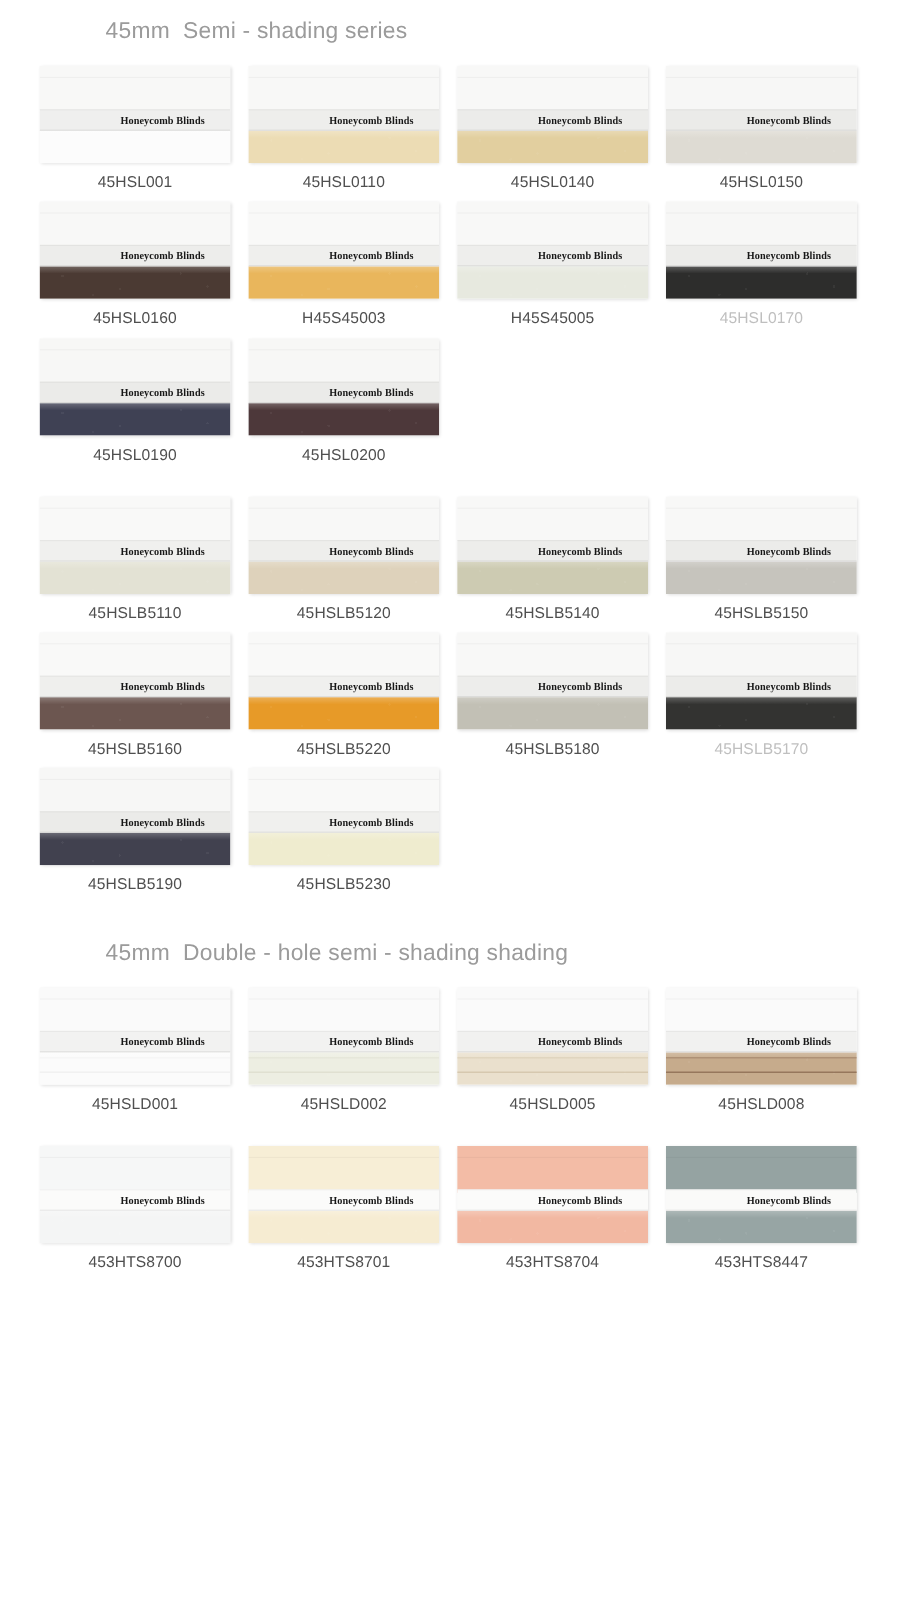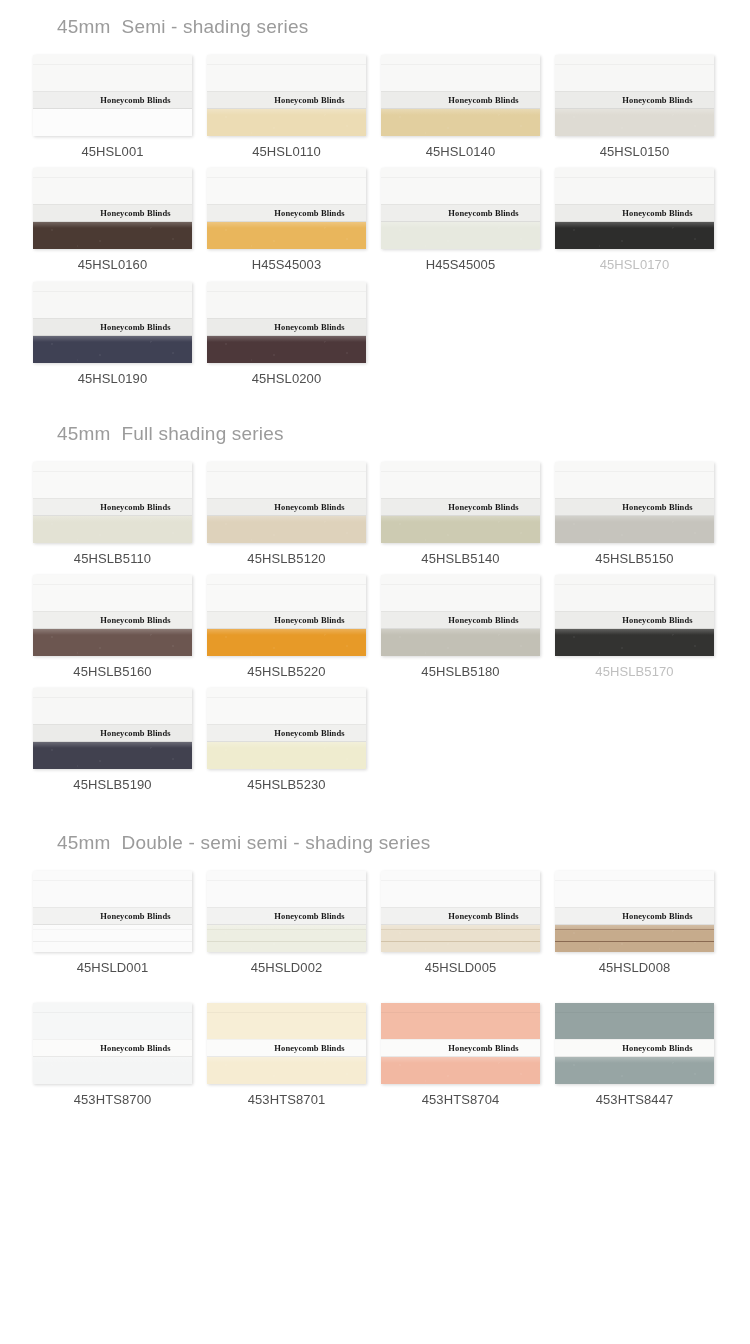--- a/index.html
+++ b/index.html
@@ -20,21 +20,21 @@
   .page { width: 750px; padding: 0 0 24px 0; }
 
   
   .section { width: 750px; }
 
   .section-title {
     color: #9b9b9b;
     font-size: 19px;
     font-weight: 400;
     letter-spacing: 0.2px;
-    padding-left: 57px;
+    padding-left: 88px;
     line-height: 1;
     white-space: pre;
   }
 
   .sec-0 .section-title { padding-top: 17px; }
   .sec-1 .section-title { padding-top: 29px; }
   .sec-2 .section-title { padding-top: 31px; }
   .sec-3 .section-title { padding-top: 31px; }
 
   
@@ -277,21 +277,20 @@
             <div class="bottom" style="background: rgb(77, 56, 58);"></div>
             <div class="band" style="background: rgb(235, 235, 233);">
               <span class="brand">Honeycomb  Blinds</span>
             </div>
           </div>
           <div class="swatch-label">45HSL0200</div>
         </div>
       </div>
     </section>
     <section class="section sec-1">
-      <h2 class="section-title">45mm  Full shading series</h2>
       <div class="swatch-grid">
         <div class="swatch-cell">
           <div class="sample">
             <div class="top" style="background: rgb(249, 249, 248);"></div>
             <div class="bottom" style="background: rgb(227, 226, 212);"></div>
             <div class="band" style="background: rgb(240, 240, 238);">
               <span class="brand">Honeycomb  Blinds</span>
             </div>
           </div>
           <div class="swatch-label">45HSLB5110</div>
@@ -382,21 +381,21 @@
             <div class="bottom" style="background: rgb(239, 236, 207);"></div>
             <div class="band" style="background: rgb(240, 240, 238);">
               <span class="brand">Honeycomb  Blinds</span>
             </div>
           </div>
           <div class="swatch-label">45HSLB5230</div>
         </div>
       </div>
     </section>
     <section class="section sec-2">
-      <h2 class="section-title">45mm  Double - semi semi - shading series</h2>
+      <h2 class="section-title">45mm  Double - hole semi - shading shading</h2>
       <div class="swatch-grid">
         <div class="swatch-cell">
           <div class="sample double">
             <div class="top" style="background: rgb(250, 250, 250);"></div>
             <div class="bottom" style="background: rgb(251, 251, 251);"></div>
             <div class="band" style="background: rgb(242, 242, 241);">
               <span class="brand">Honeycomb  Blinds</span>
             </div>
             <div class="seam upper" style="background: rgb(238, 238, 238);"></div>
             <div class="seam" style="background: rgb(238, 238, 238);"></div>

